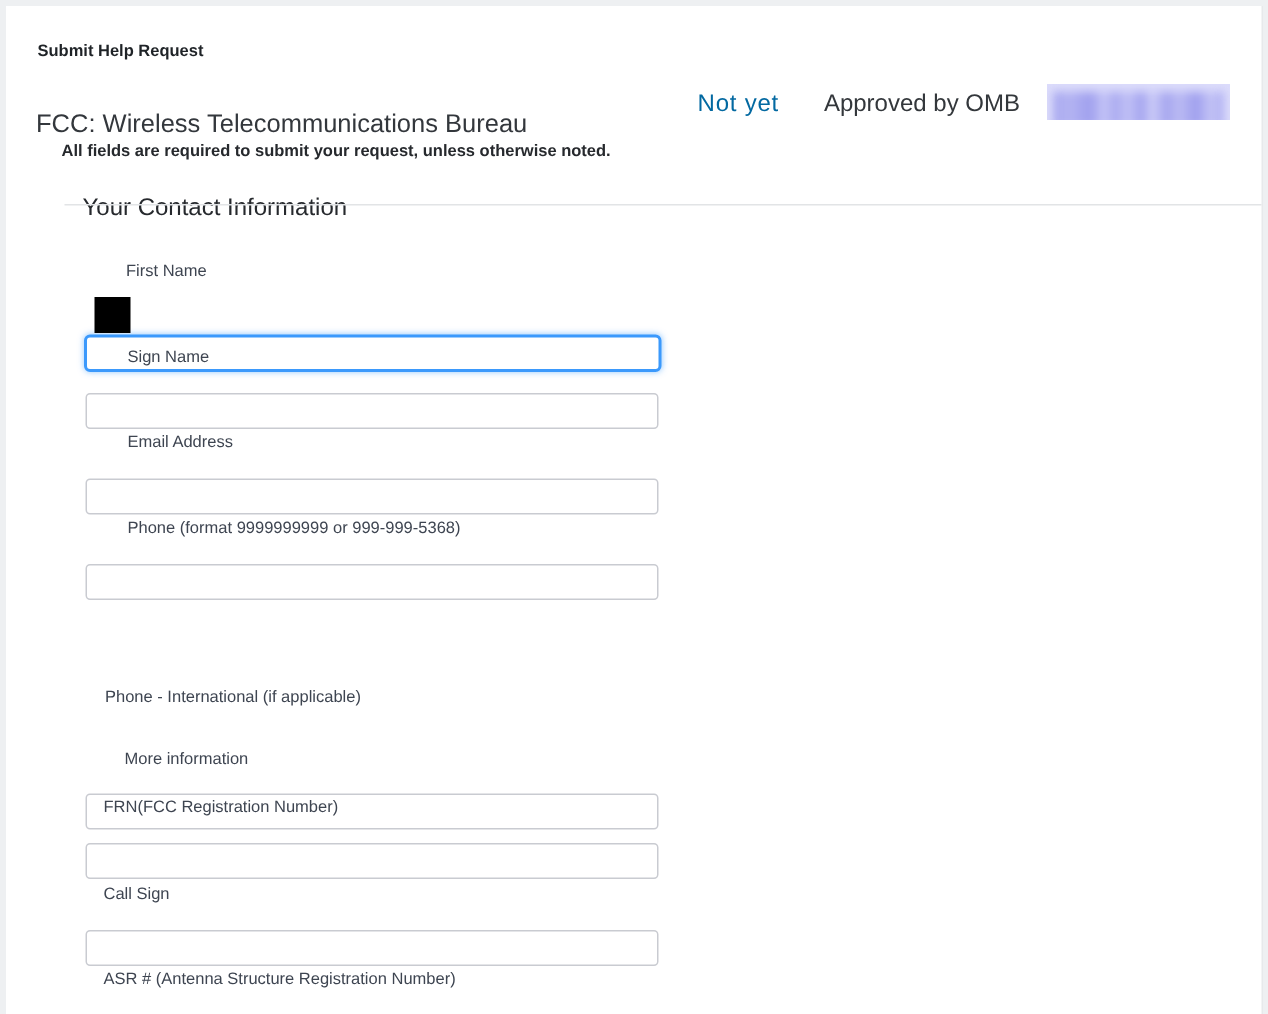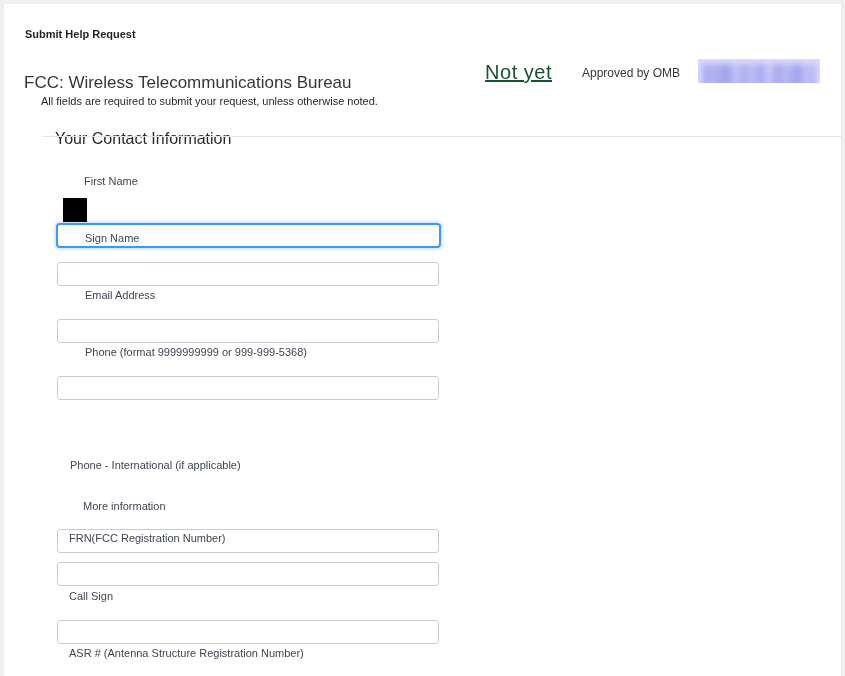--- a/index.html
+++ b/index.html
@@ -18,27 +18,26 @@
   }
   .page-title {
     position: absolute; left: 9px; top: 12px;
     font-size: 11px; font-weight: bold; color: #1f2327;
   }
   .omb-row {
     position: absolute; top: 29px; right: 9px;
     display: flex; align-items: center;
   }
   .omb-stamp {
-    font-size: 20px; color: #14532d;
+    font-size: 16px; color: #0369a1;
     letter-spacing: 0.5px; margin-right: 6px;
     margin-top: 4px;
-    text-decoration: underline;
   }
   .omb-label {
-    font-size: 12px; color: #33373b; margin-right: 6px;
+    font-size: 16px; color: #33373b; margin-right: 6px;
     margin-top: 4px;
     text-align: center;
   }
   .omb-redaction {
     width: 122px; height: 21px;
     background: #dcdcfb;
     overflow: hidden;
     position: relative;
   }
   .omb-redaction .blur-blobs {
@@ -48,21 +47,21 @@
       #aaaaf0 36%, #c2c2f6 44%, #a3a3ef 52%, #cfcff8 58%,
       #a5a5ef 66%, #bcbcf3 74%, #9e9eee 84%, #c5c5f6 92%, #adadf1 100%);
     filter: blur(3px);
   }
   .bureau-line {
     position: absolute; left: 8px; top: 57px;
     font-size: 17px; color: #33373c;
   }
   .required-note {
     position: absolute; left: 25px; top: 79px;
-    font-size: 11px; font-weight: normal; color: #26292d;
+    font-size: 11px; font-weight: bold; color: #26292d;
   }
   .section-heading {
     position: absolute; left: 39px; top: 114px;
     font-size: 16px; font-weight: normal; color: #26292d;
   }
   .section-divider {
     position: absolute; left: 39px; top: 132px; right: 0;
     height: 0; border-top: 1px solid #e2e4e6;
   }
   .fld { position: absolute; }

